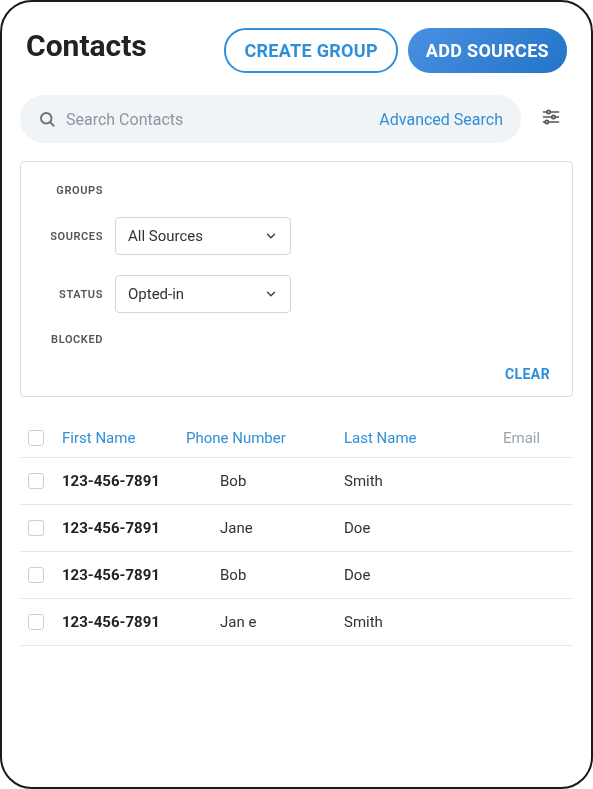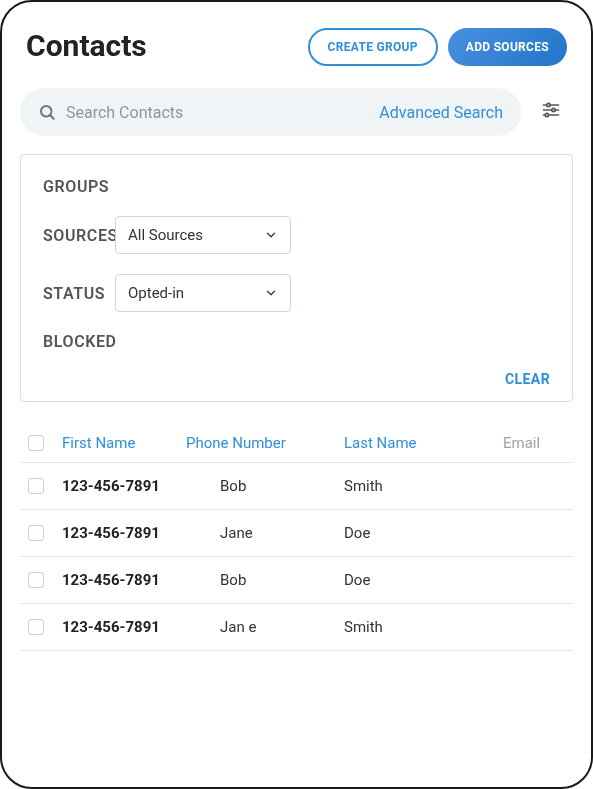--- a/index.html
+++ b/index.html
@@ -1,33 +1,33 @@
 <!DOCTYPE html>
 <html><head>
 <meta charset="utf-8">
 <style>
 * { box-sizing: border-box; margin: 0; padding: 0; font-family: -apple-system, BlinkMacSystemFont, "Segoe UI", Roboto, "Helvetica Neue", Arial, sans-serif; }
 body { width: 593px; height: 789px; background: #fff; position: relative; }
 .frame { width: 593px; height: 789px; border: 2px solid #1a1a1a; border-radius: 32px; background: #fff; overflow: hidden; padding: 26px 18px 0 18px; }
 .header { display: flex; justify-content: space-between; margin-bottom: 22px; padding: 0 6px; }
 .title { font-size: 30px; font-weight: 700; color: #222; }
 .header-buttons { display: flex; gap: 10px; }
-.btn { padding: 10px 18px; border-radius: 22px; font-size: 12px; font-weight: 700; cursor: pointer; letter-spacing: 0.3px; border: none; }
+.btn { padding: 10px 18px; border-radius: 22px; font-size: 18px; font-weight: 700; cursor: pointer; letter-spacing: 0.3px; border: none; }
 .btn-outline { background: #fff; color: #2f8fd8; border: 2px solid #2f8fd8; }
 .btn-primary { background: linear-gradient(135deg, #4a90e2, #2274c7); color: #fff; }
 .search-row { display: flex; gap: 8px; margin-bottom: 18px; }
 .search-pill { flex: 1; display: flex; align-items: center; background: #f1f4f6; border-radius: 26px; padding: 0 18px; height: 48px; }
 .search-icon-wrap { color: #6b7280; display: flex; align-items: center; }
 .search-input { flex: 1; border: none; background: transparent; font-size: 16px; color: #4a5568; outline: none; padding: 0 10px; }
 .search-input::placeholder { color: #8a96a3; }
 .adv-search { color: #2f8fd8; font-size: 16px; cursor: pointer; white-space: nowrap; }
 .filter-btn { width: 44px; height: 44px; display: flex; align-items: center; justify-content: center; cursor: pointer; color: #555; }
 .filter-panel { border: 1px solid #d8dee4; border-radius: 4px; padding: 22px 22px 14px 22px; margin-bottom: 22px; }
 .filter-row { display: flex; align-items: center; margin-bottom: 20px; }
-.filter-label { width: 60px; font-size: 16px; font-weight: 600; letter-spacing: 0.6px; color: #555; text-align: right; margin-right: 12px; }
+.filter-label { width: 60px; font-size: 11px; font-weight: 600; letter-spacing: 0.6px; color: #555; text-align: right; margin-right: 12px; }
 .select { display: flex; align-items: center; justify-content: space-between; border: 1px solid #cfd6dd; border-radius: 4px; padding: 9px 12px; min-width: 176px; cursor: pointer; background: #fff; color: #333; font-size: 15px; }
 .chev { color: #444; display: flex; align-items: center; }
 .clear-row { display: flex; justify-content: flex-end; }
 .clear { color: #2f8fd8; font-weight: 700; font-size: 14px; letter-spacing: 0.4px; cursor: pointer; }
 .table { width: 100%; }
 .thead { display: flex; align-items: center; padding: 10px 8px; border-bottom: 1px solid #e3e8ee; }
 .th { font-size: 15px; cursor: pointer; }
 .sortable { color: #2f8fd8; }
 .unsortable { color: #9aa4b0; cursor: default; margin-left: 35px; }
 .col-check { width: 34px; display: flex; align-items: center; }

